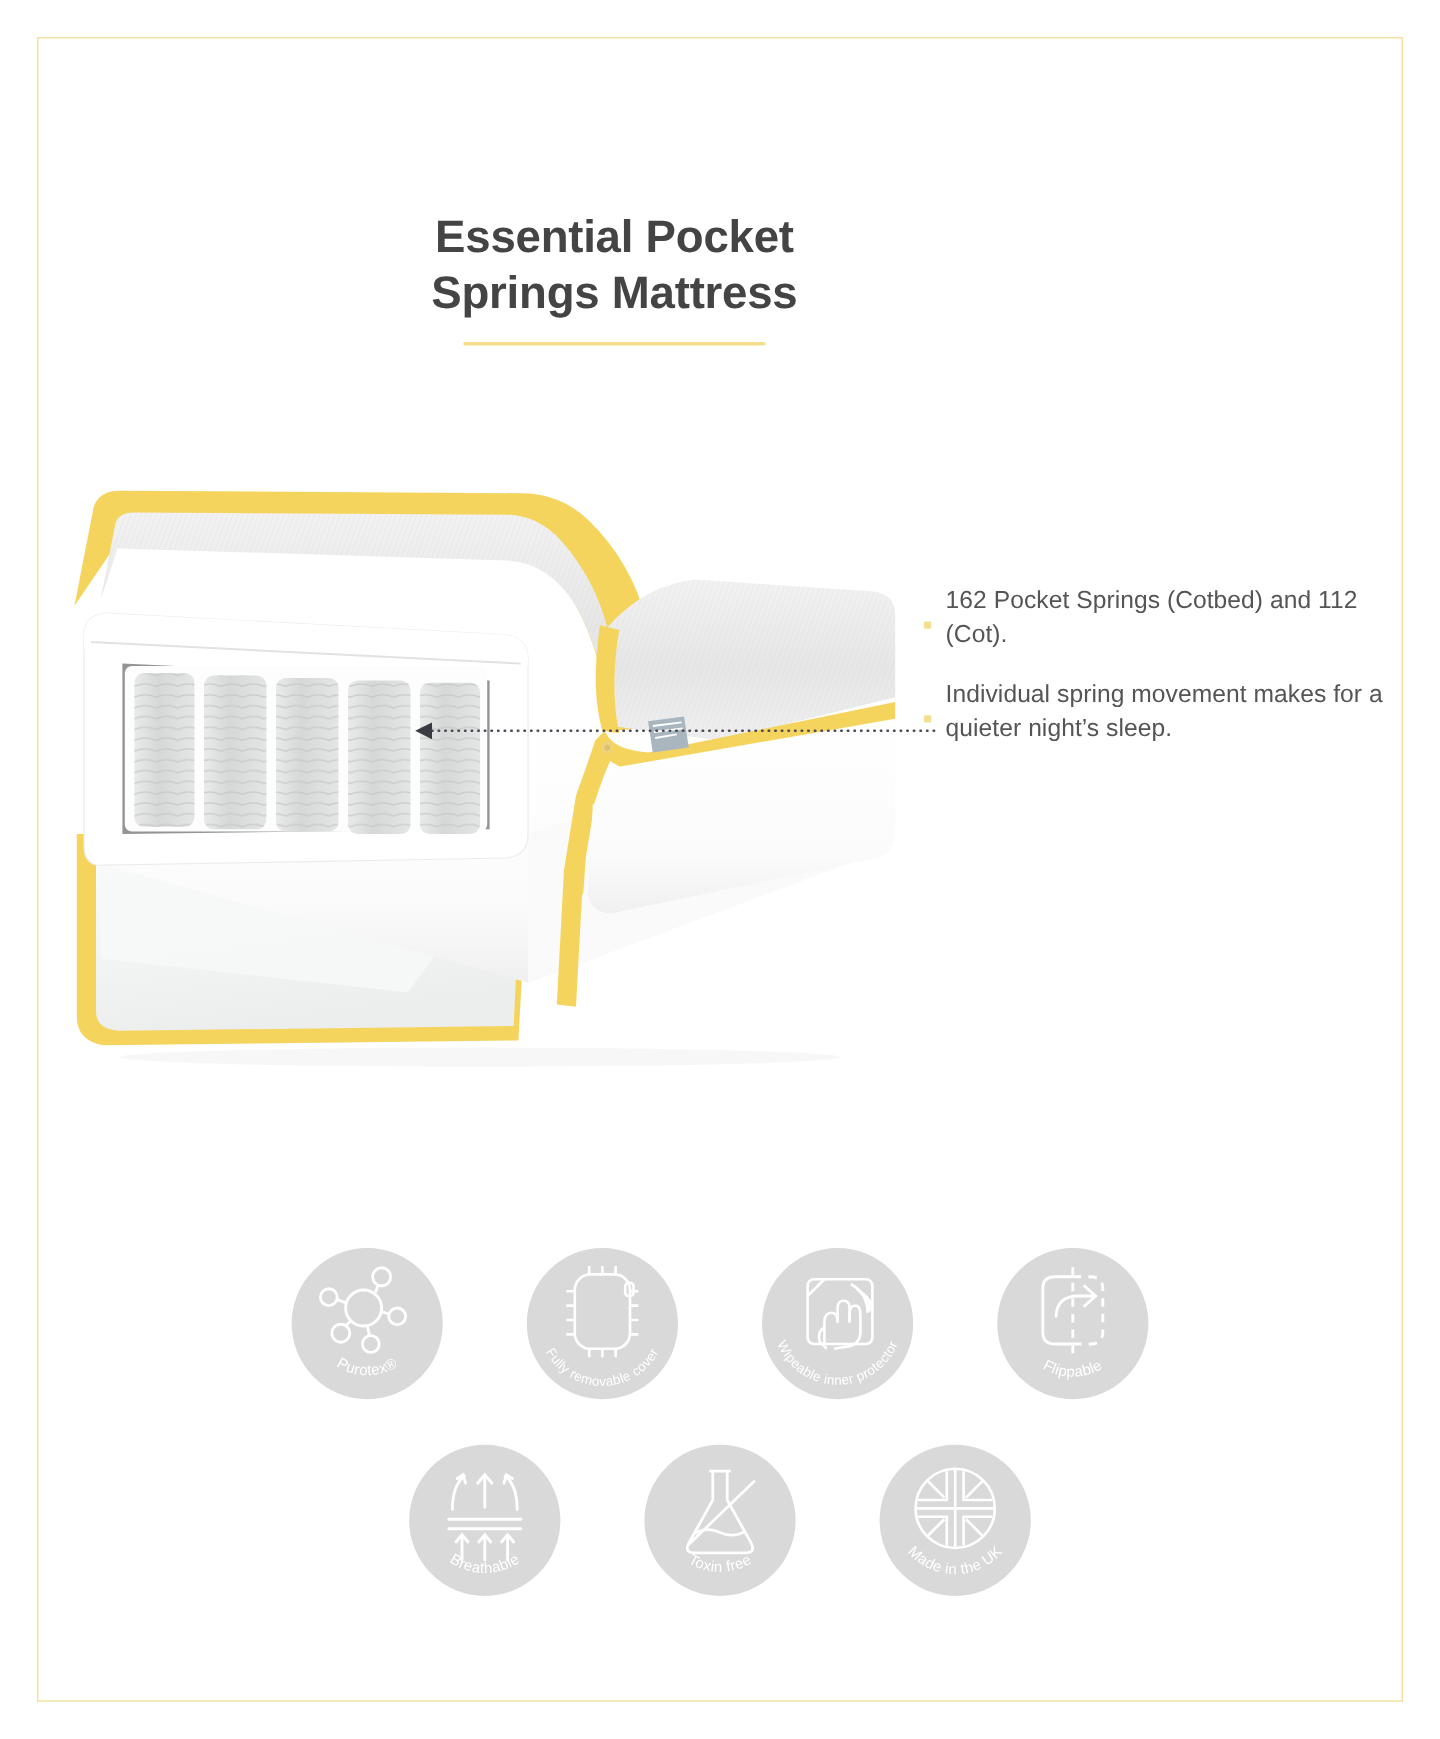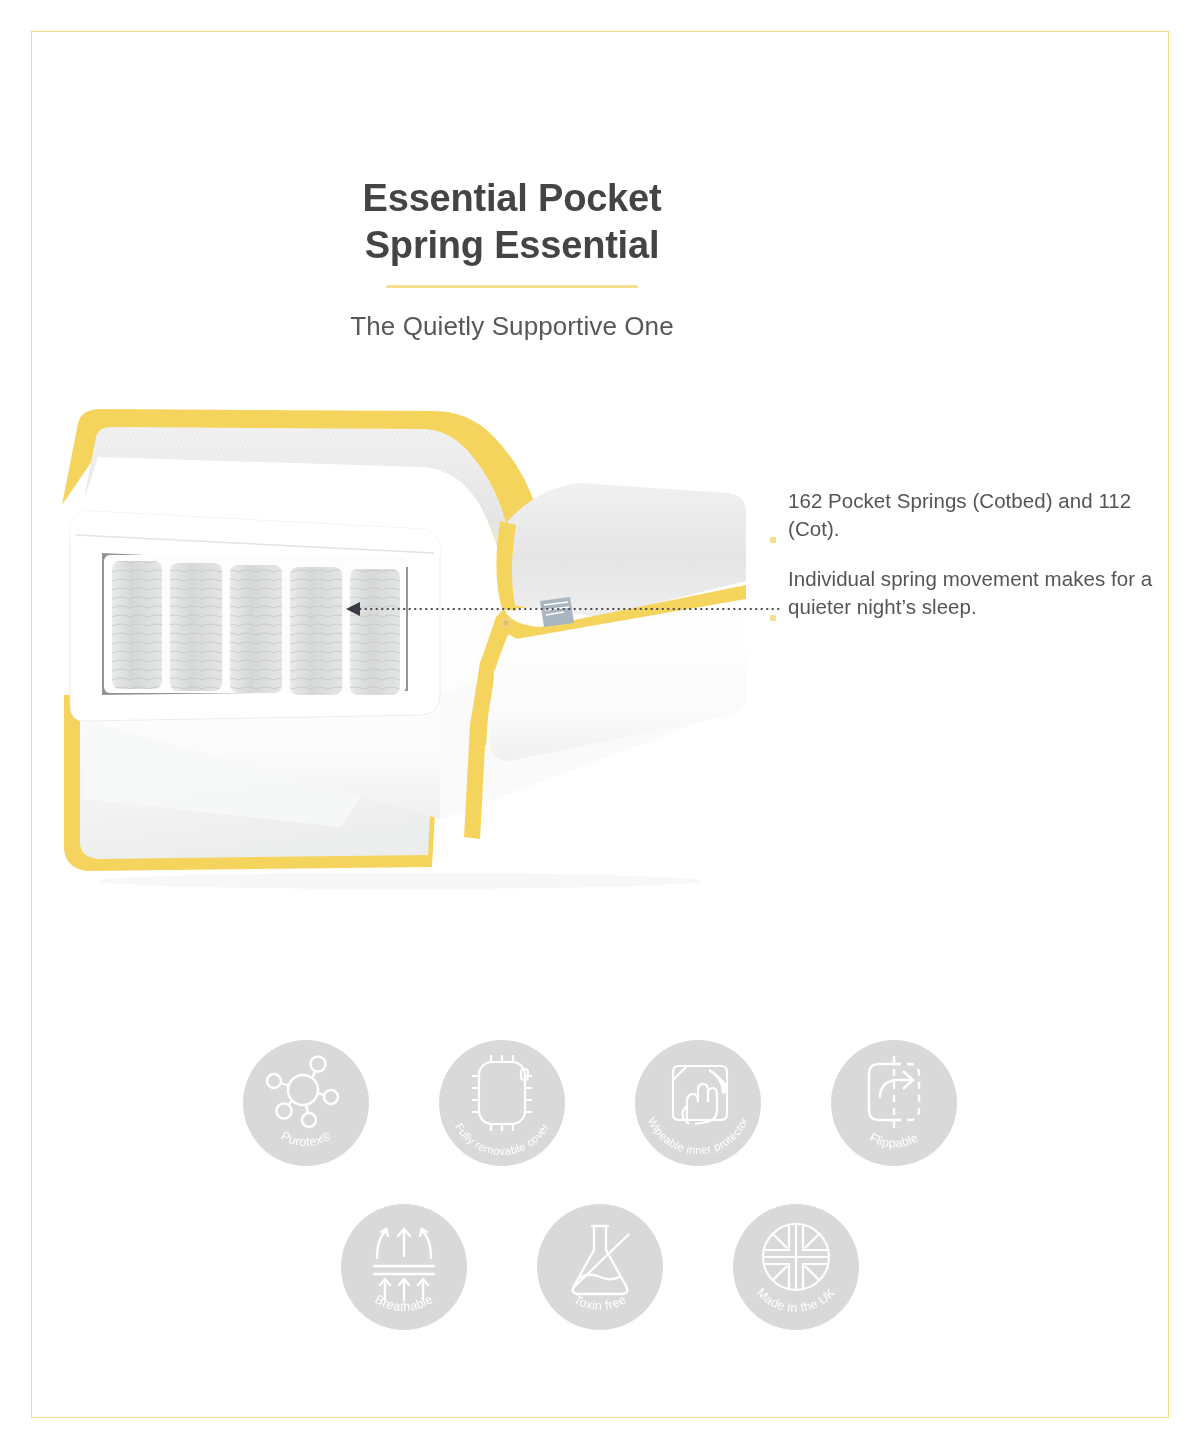--- a/index.html
+++ b/index.html
@@ -48,21 +48,21 @@
   .product svg{display:block;}
 
   
   .leader{position:absolute;left:340px;top:590px;width:450px;height:40px;}
 
   
   .bullets{
     position:absolute;left:770px;top:487px;width:400px;
   }
   .bullet{
-    display:flex;align-items:flex-end;
+    display:flex;align-items:center;
     margin-bottom:22px;
   }
   .bullet:last-child{margin-bottom:0;}
   .bullet-dot{
     width:6px;height:6px;background:#F4DE8F;
     flex:0 0 6px;margin-top:12px;margin-right:12px;border-radius:1px;
   }
   .bullet-text{
     font-size:20.5px;line-height:28px;
     font-weight:300;color:#555555;
@@ -98,24 +98,23 @@
 </head>
 <body>
 
 <div class="page">
 
   <div class="frame"></div>
 
   <div class="header">
     <h1 class="title">
       <span>Essential Pocket</span><br>
-      <span>Spring Essential</span>
+      <span>Springs Mattress</span>
     </h1>
     <div class="title-rule"></div>
-    <p class="subtitle">The Quietly Supportive One</p>
   </div>
 
   <div class="product">
     <svg width="760" height="500" viewBox="0 0 760 500">
       <defs>
         <linearGradient id="meshGrad" x1="0" y1="0" x2="0" y2="1">
           <stop offset="0" stop-color="#f2f2f2"></stop>
           <stop offset="0.55" stop-color="#e6e6e6"></stop>
           <stop offset="1" stop-color="#efefef"></stop>
         </linearGradient>

